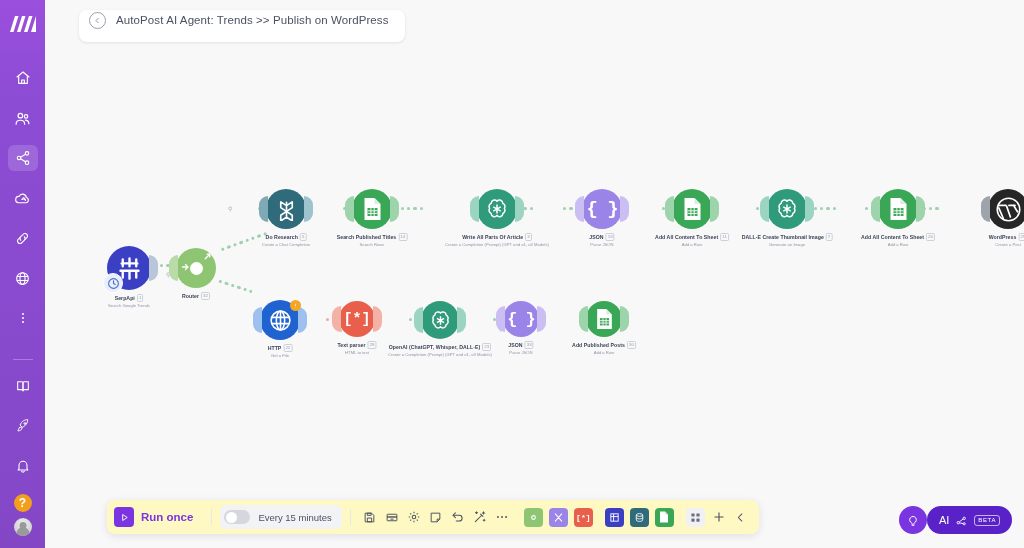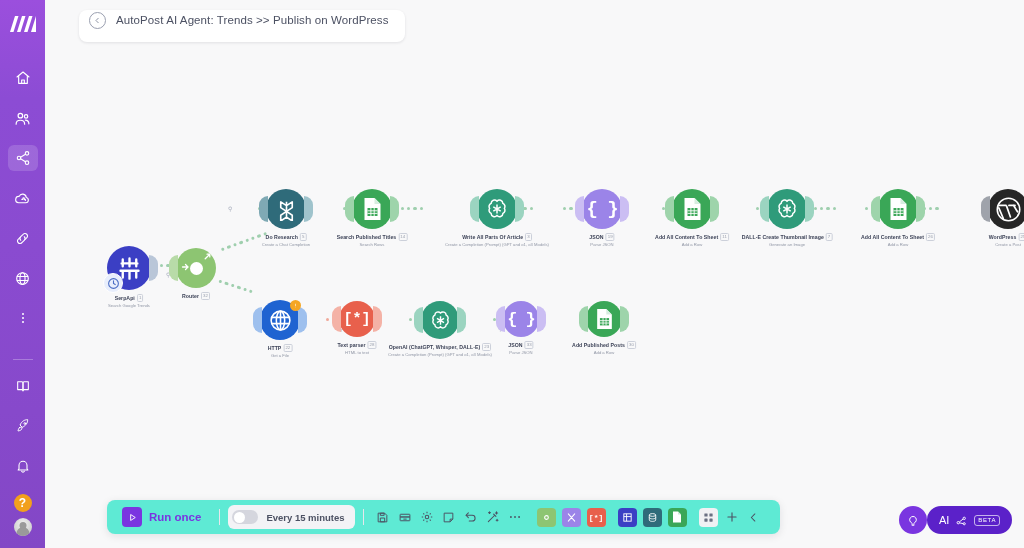--- a/index.html
+++ b/index.html
@@ -101,43 +101,43 @@
   
   .conn { position: absolute; display:flex; align-items:center; gap:3px; }
   .conn .d { width: 3.4px; height: 3.4px; border-radius:50%; background:#9fcfae; }
   .conn.grey .d { background:#b6c3d4; }
   .conn.red .d { background:#f0a99a; }
   .wrench { position:absolute; font-size:6px; color:#a8aebd; }
 
   
   #toolbar {
     position: absolute; left: 62px; bottom: 14px;
-    height: 34px; background: #5eead4; border-radius: 8px;
-    display: flex; align-items: center; padding: 0 15px;
+    height: 34px; background: #fef9c3; border-radius: 8px;
+    display: flex; align-items: center; padding: 0 7px;
     box-shadow: 0 2px 8px rgba(20,20,43,0.10);
   }
   .run-btn { display:flex; align-items:center; gap:7px; padding-right: 10px; }
   .run-ico {
     width: 20px; height: 20px; border-radius: 4px; background:#7a35e0;
     display:flex; align-items:center; justify-content:center;
   }
   .run-txt { font-size: 11.5px; font-weight: bold; color:#7a35e0; }
   .tb-sep { width:1px; height:16px; background:#e6e7ec; margin: 0 8px; }
   .sched {
     display:flex; align-items:center; gap:8px; background:#f3f3f6;
     border-radius:6px; height:24px; padding: 0 10px 0 4px;
   }
   .toggle {
     width: 26px; height: 14px; border-radius: 8px; background:#d5d6de; position:relative;
   }
   .toggle::after {
     content:''; position:absolute; left:1.5px; top:1.5px; width:11px; height:11px;
     border-radius:50%; background:#fff;
   }
-  .sched-txt { font-size: 9.5px; color:#4c5163;font-weight:bold; }
+  .sched-txt { font-size: 9.5px; color:#4c5163; }
   .tb-ico { width: 22px; height:22px; display:flex; align-items:center; justify-content:center; color:#4c5163; }
   .app-sq {
     width: 19px; height: 19px; border-radius: 4px; margin: 0 3px;
     display:flex; align-items:center; justify-content:center;
     color:#fff; font-size: 9px;
   }
   .grid-sq { width:19px; height:19px; border-radius:4px; background:#f1f1f4; display:flex; align-items:center; justify-content:center; margin:0 3px;}
 
   
   #ai-cluster { position: absolute; right: 12px; bottom: 14px; display:flex; align-items:flex-start; }

